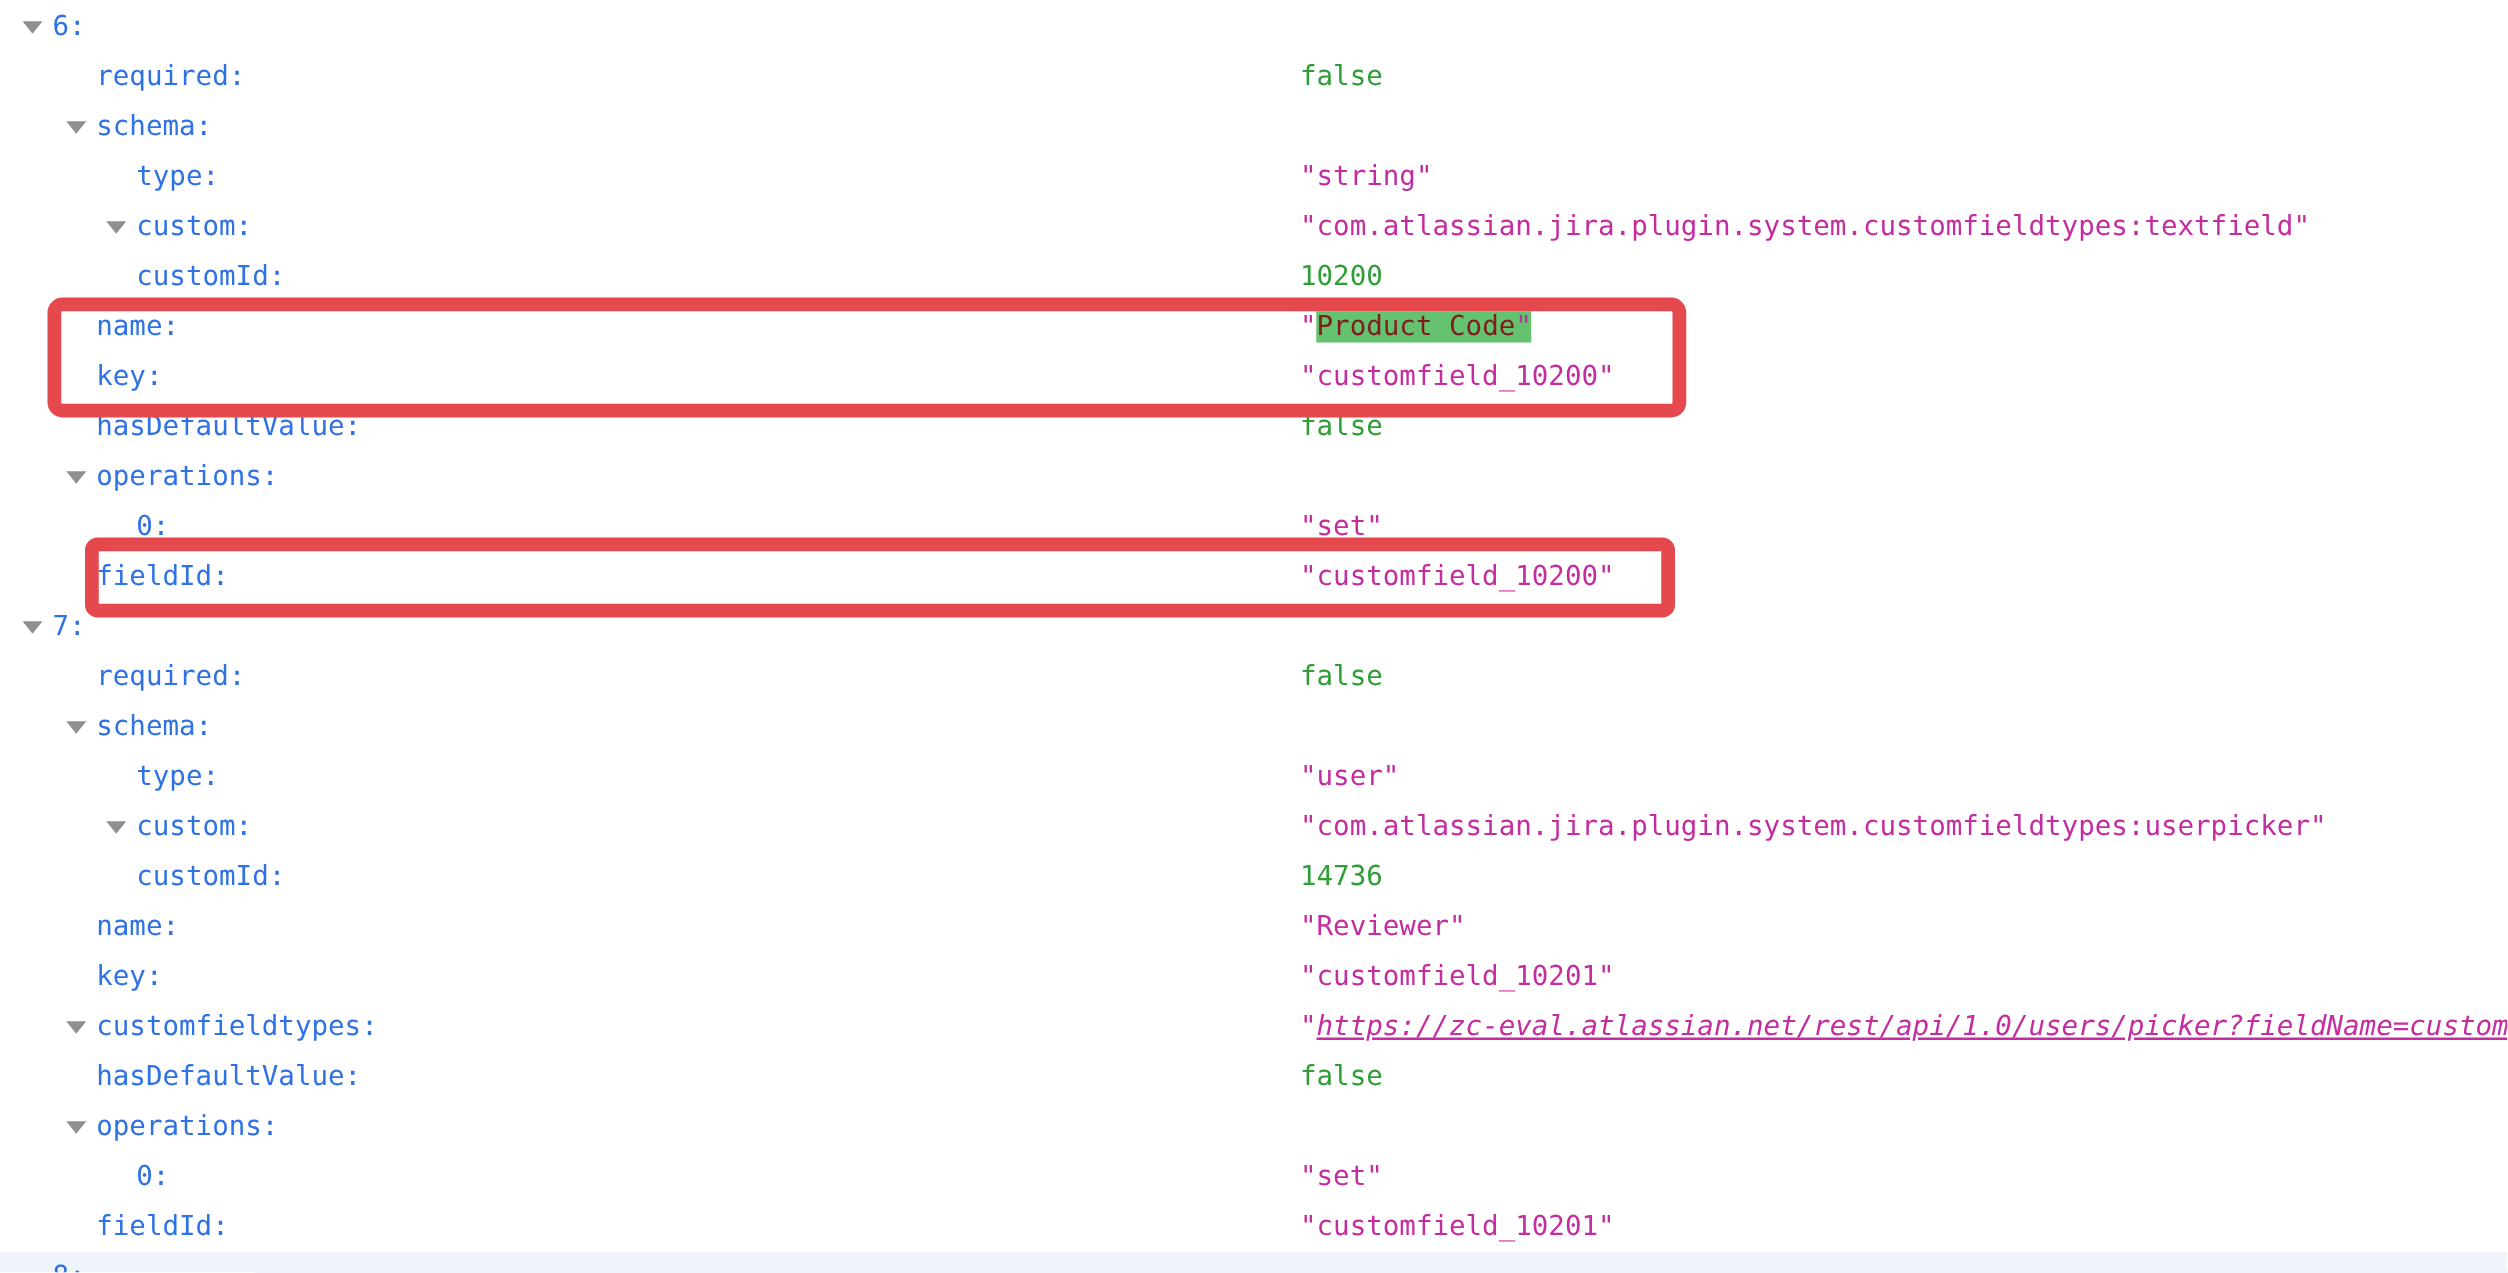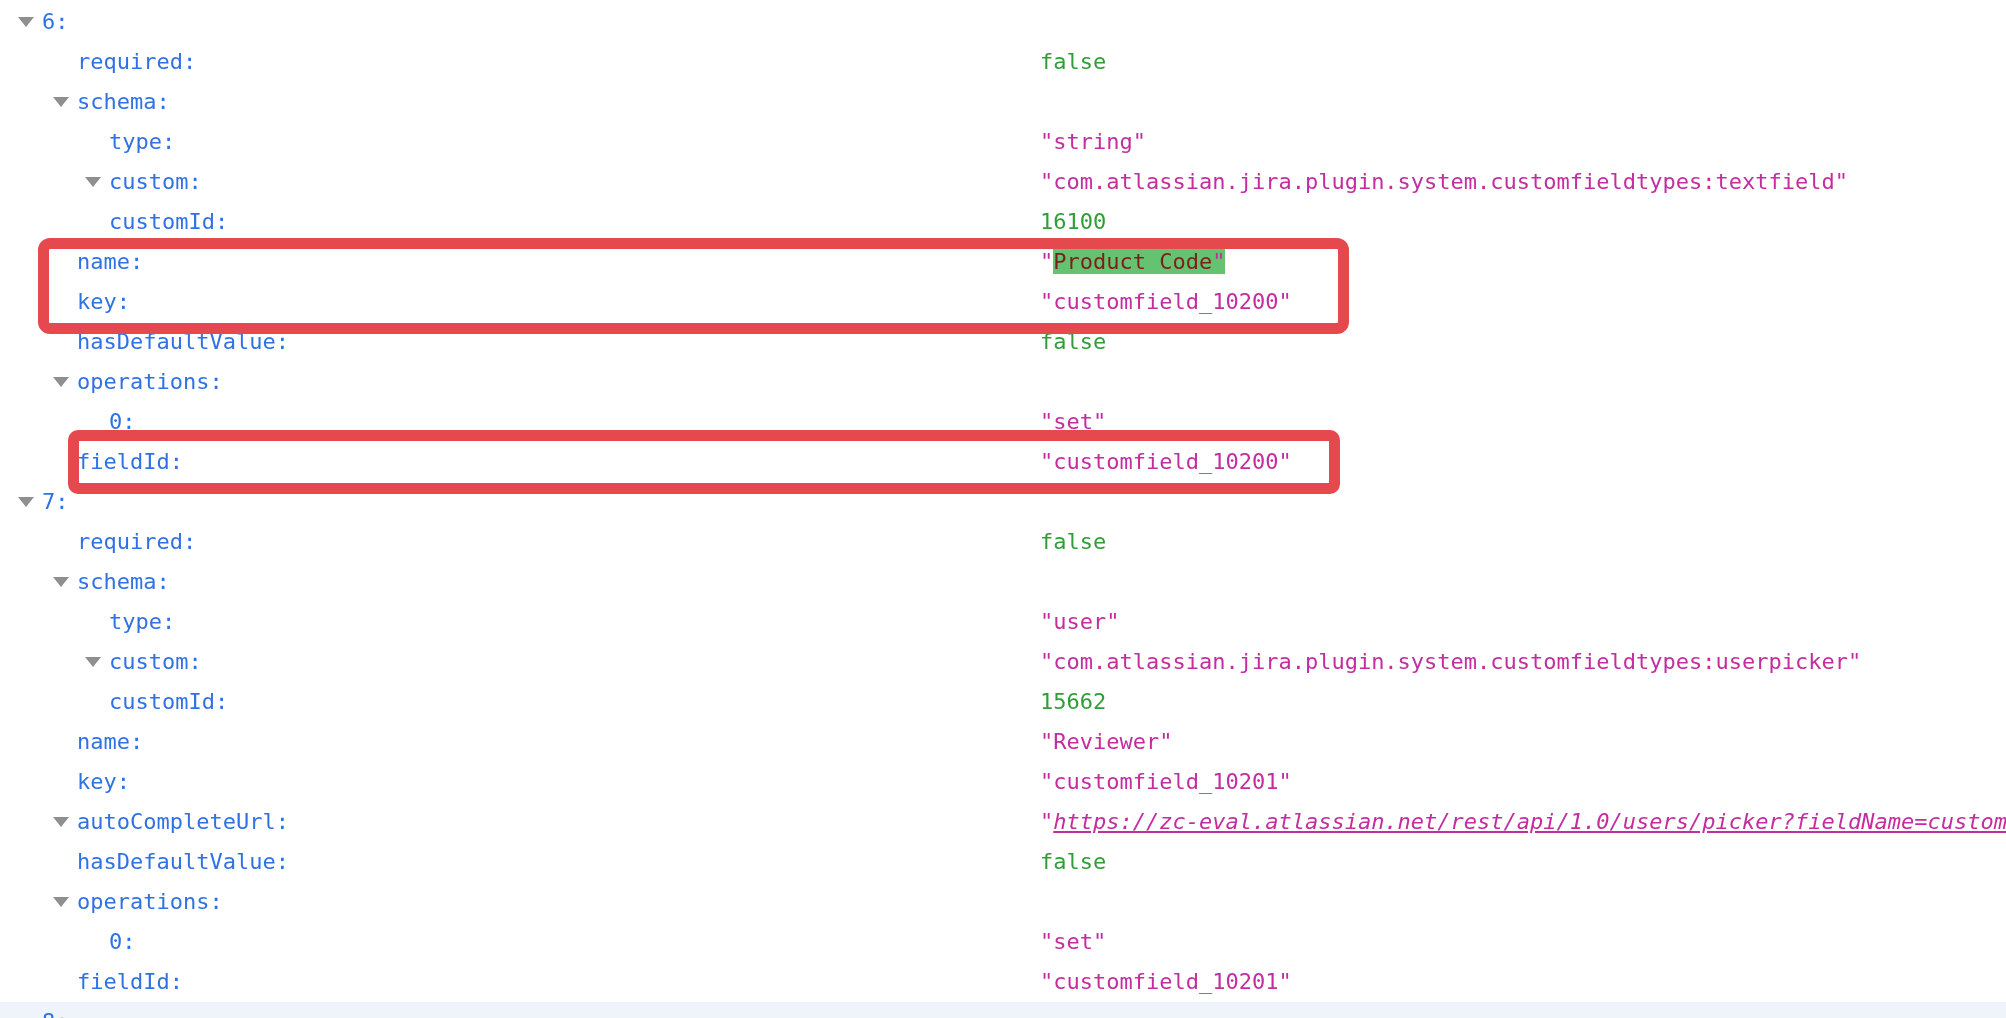--- a/index.html
+++ b/index.html
@@ -91,21 +91,21 @@
           </span>
           <span class="key">custom:</span>
         </div>
         <span class="value v-string">"com.atlassian.jira.plugin.system.customfieldtypes:textfield"</span>
       </div>
       <div class="row">
         <div class="keywrap" style="left: 85px;">
           <span class="arrow-slot"></span>
           <span class="key">customId:</span>
         </div>
-        <span class="value v-literal">16100</span>
+        <span class="value v-literal">10200</span>
       </div>
       <div class="row">
         <div class="keywrap" style="left: 53px;">
           <span class="arrow-slot"></span>
           <span class="key">name:</span>
         </div>
         <span class="value v-string"><span>"</span><span class="hl">Product Code</span><span class="hl-quote">"</span></span>
       </div>
       <div class="row">
         <div class="keywrap" style="left: 53px;">
@@ -180,42 +180,42 @@
           </span>
           <span class="key">custom:</span>
         </div>
         <span class="value v-string">"com.atlassian.jira.plugin.system.customfieldtypes:userpicker"</span>
       </div>
       <div class="row">
         <div class="keywrap" style="left: 85px;">
           <span class="arrow-slot"></span>
           <span class="key">customId:</span>
         </div>
-        <span class="value v-literal">15662</span>
+        <span class="value v-literal">14736</span>
       </div>
       <div class="row">
         <div class="keywrap" style="left: 53px;">
           <span class="arrow-slot"></span>
           <span class="key">name:</span>
         </div>
         <span class="value v-string">"Reviewer"</span>
       </div>
       <div class="row">
         <div class="keywrap" style="left: 53px;">
           <span class="arrow-slot"></span>
           <span class="key">key:</span>
         </div>
         <span class="value v-string">"customfield_10201"</span>
       </div>
       <div class="row">
         <div class="keywrap" style="left: 53px;">
           <span class="arrow-slot">
             <span class="tri"></span>
           </span>
-          <span class="key">autoCompleteUrl:</span>
+          <span class="key">customfieldtypes:</span>
         </div>
         <span class="value v-string"><span>"</span><span class="v-link">https://zc-eval.atlassian.net/rest/api/1.0/users/picker?fieldName=customfield_10201</span></span>
       </div>
       <div class="row">
         <div class="keywrap" style="left: 53px;">
           <span class="arrow-slot"></span>
           <span class="key">hasDefaultValue:</span>
         </div>
         <span class="value v-literal">false</span>
       </div>

